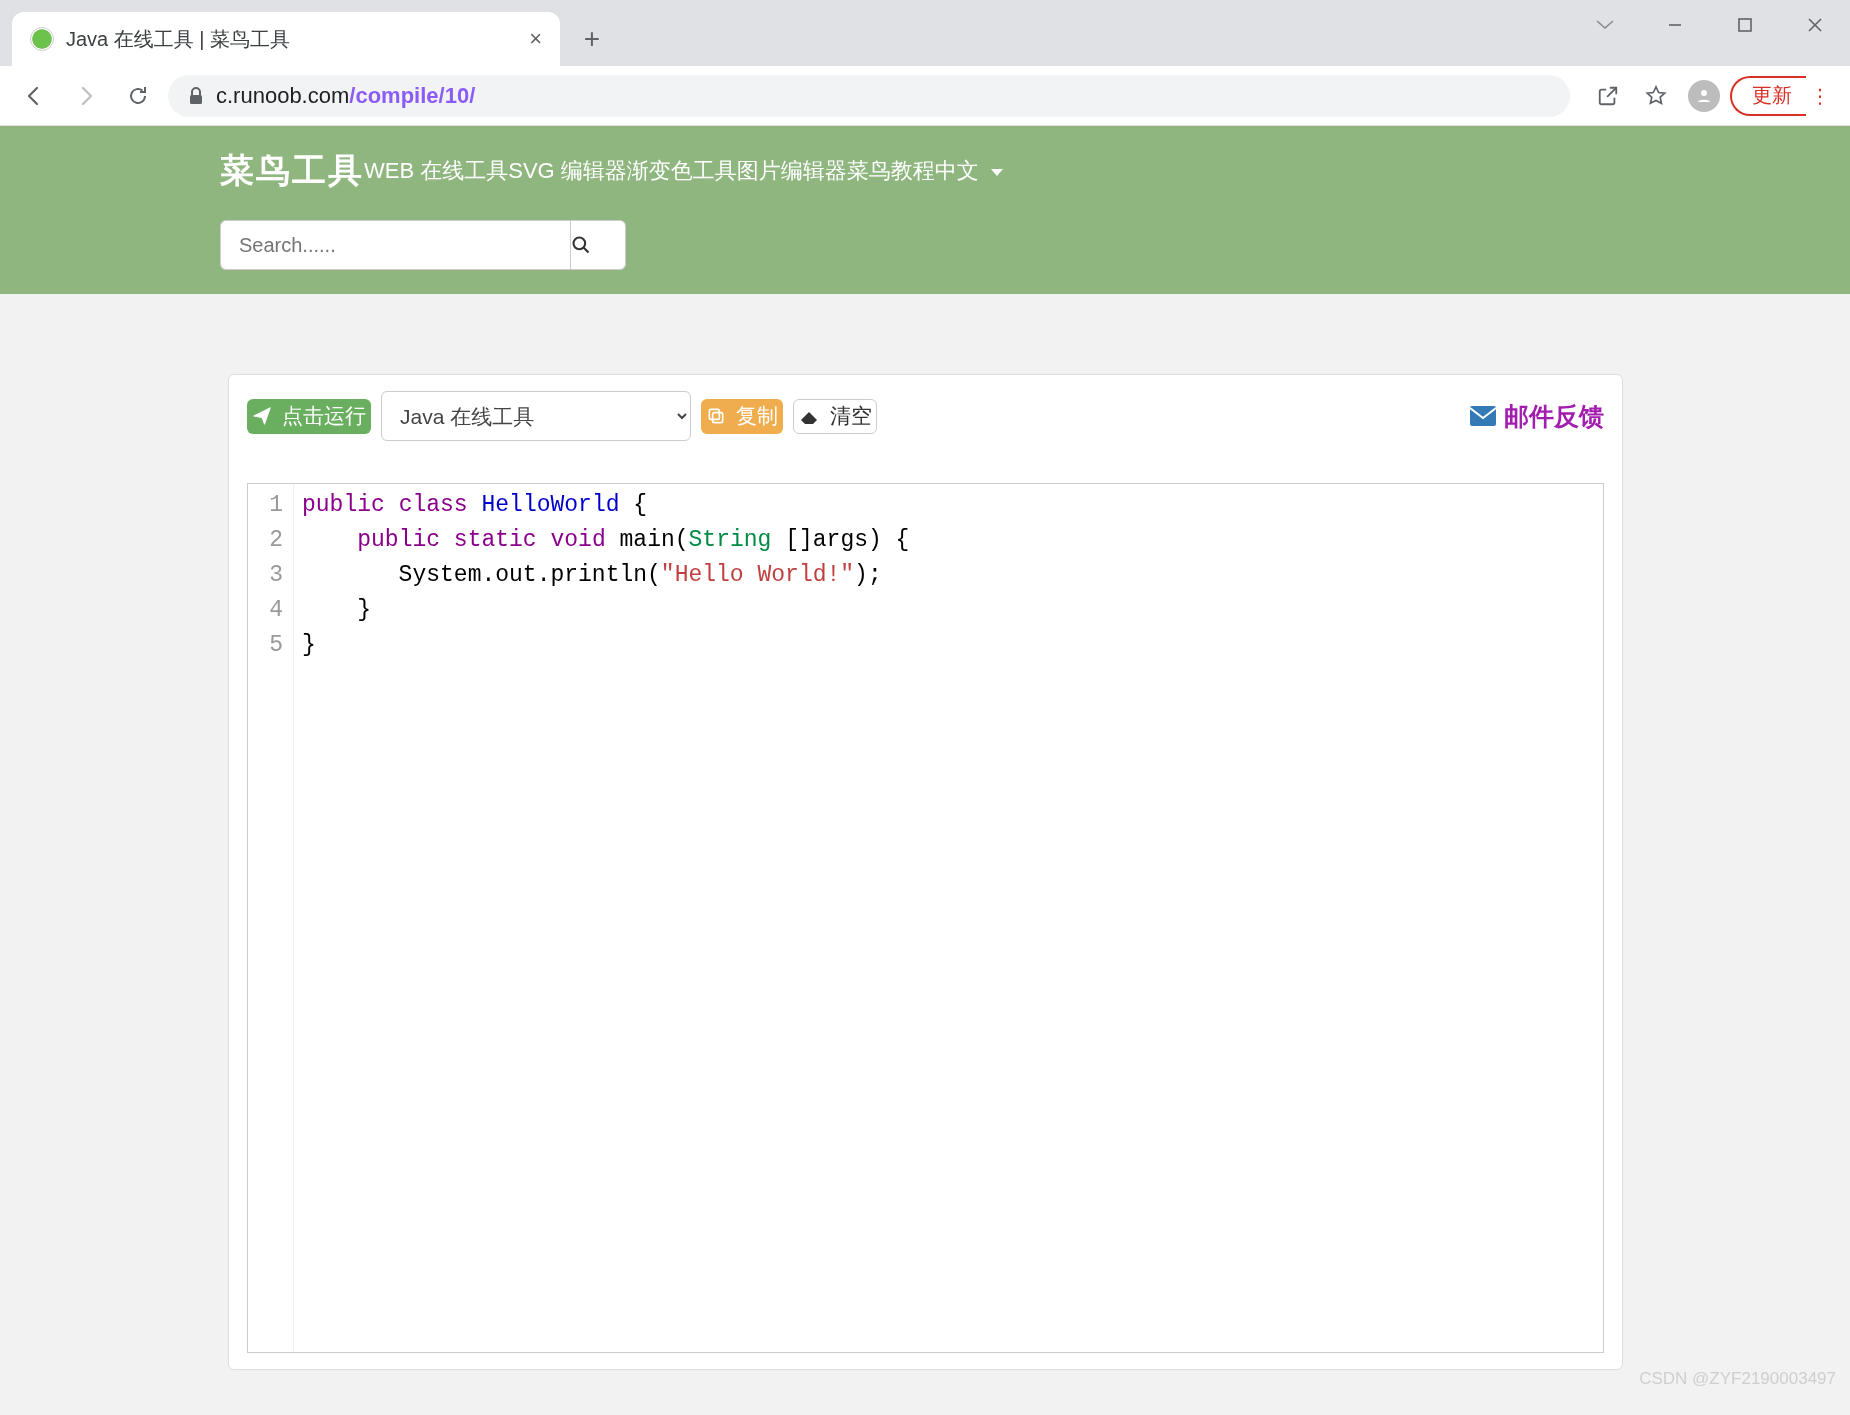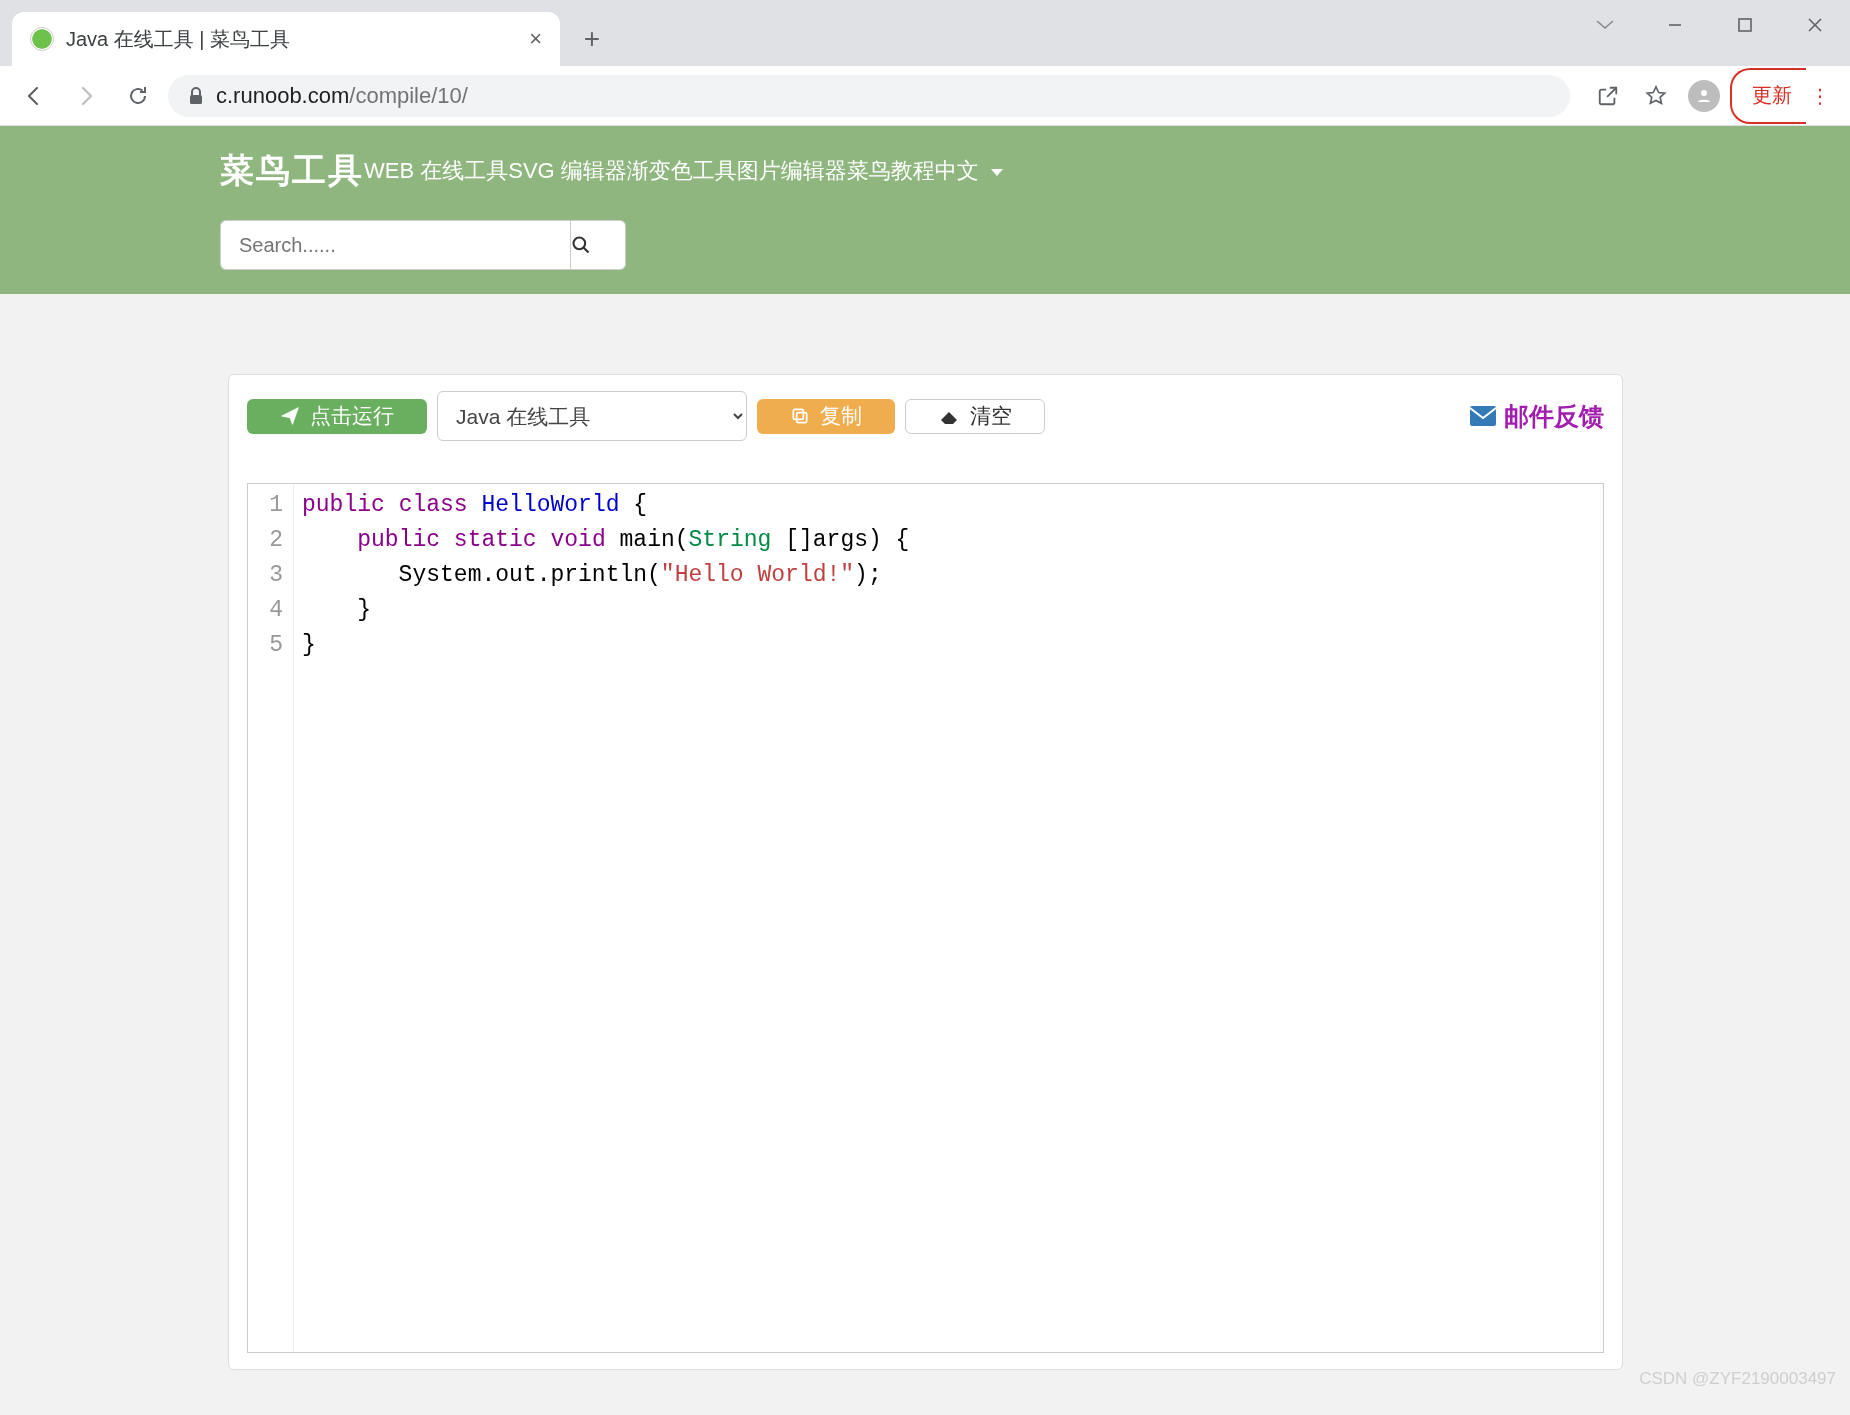--- a/index.html
+++ b/index.html
@@ -74,27 +74,27 @@
 .url-bar {
   flex: 1; height: 42px;
   background: #f1f3f4;
   border-radius: 21px;
   display: flex; align-items: center;
   padding: 0 20px; gap: 12px;
   font-size: 22px; color: #3c4043;
 }
 .lock-icon { font-size: 18px; color: #5f6368; }
 .url-domain { color: #202124; text-align: center; }
-.url-path { color: #737373; }
+.url-path { color: #8b5cf6; font-weight: bold; }
 .addr-right { display: flex; align-items: center; gap: 4px; margin-left: 8px; }
 .update-btn {
   border: 2px solid #d93025;
   border-right: none;
   color: #d93025;
-  height: 56px;
+  height: 40px;
   padding: 0 14px 0 20px;
   border-radius: 20px 0 0 20px;
   display: flex; align-items: center;
   font-size: 20px; gap: 8px;
 }
 .more-dots { color: #d93025; font-size: 20px; padding-right: 8px; }
 .profile-icon {
   width: 32px; height: 32px;
   background: #bdbdbd;
   border-radius: 50%;
@@ -175,21 +175,21 @@
   display: flex;
   align-items: center;
   gap: 10px;
 }
 .btn {
   height: 35px;
   border-radius: 6px;
   font-size: 21px;
   display: inline-flex;
   align-items: center;
-  padding: 0 32px;
+  padding: 0 4px;
   gap: 10px;
   cursor: pointer;
   border: 1px solid transparent;
 }
 .btn-run { background: #6aaf5f; color: #fff; }
 .btn-copy { background: #f0ad4e; color: #fff; }
 .btn-clear { background: #fff; color: #333; border-color: #ccc; }
 .tool-select {
   height: 50px; width: 310px;
   border: 1px solid #ccc; border-radius: 6px;

